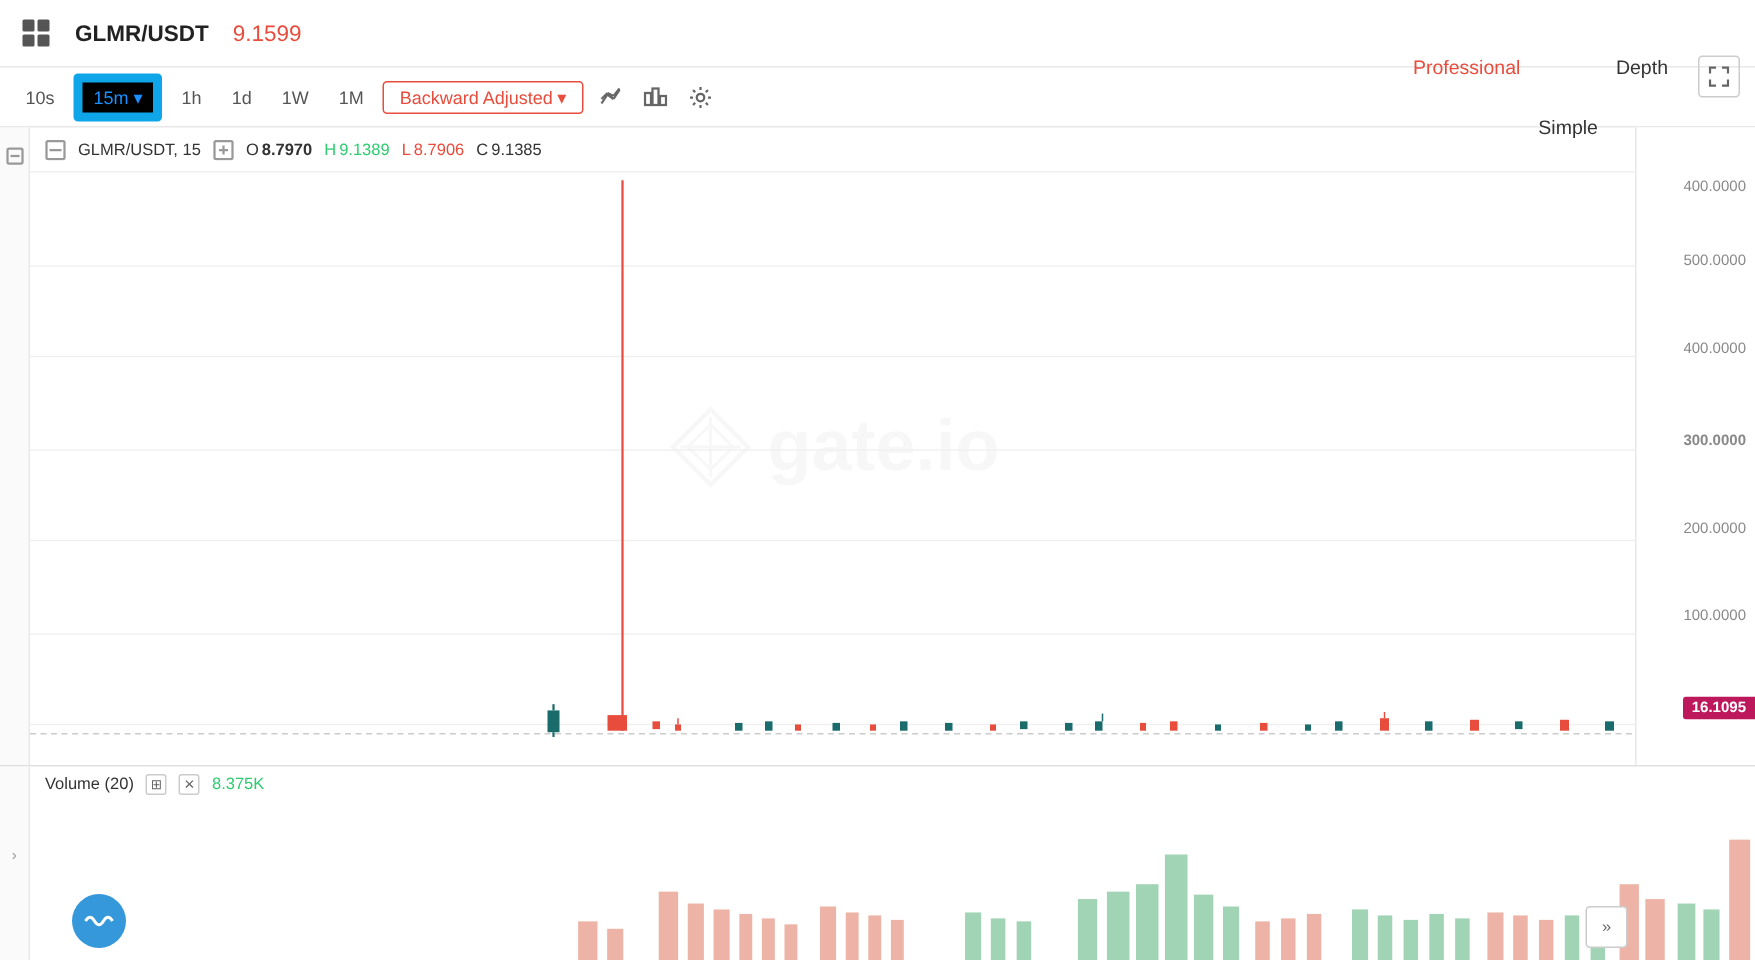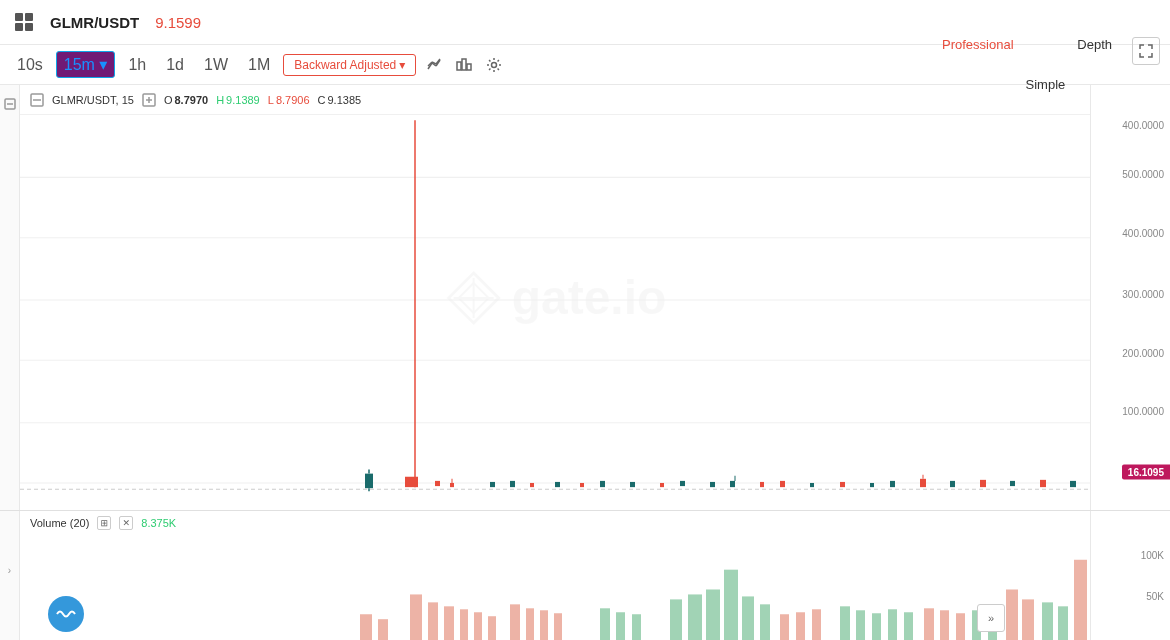--- a/index.html
+++ b/index.html
@@ -7,22 +7,22 @@
 
     
     .top-bar { display: flex; align-items: center; height: 45px; border-bottom: 1px solid #e8e8e8; padding: 0 10px; gap: 12px; }
     .grid-icon { width: 28px; height: 28px; display: flex; align-items: center; justify-content: center; cursor: pointer; }
     .grid-icon svg { width: 20px; height: 20px; }
     .pair-title { font-size: 15px; font-weight: 600; color: #222; }
     .pair-price { font-size: 15px; color: #e74c3c; margin-left: 4px; }
 
     
     .toolbar { display: flex; align-items: center; height: 40px; border-bottom: 1px solid #e8e8e8; padding: 0 10px; gap: 6px; }
-    .time-btn { padding: 3px 7px; border-radius: 3px; border: none; background: transparent; cursor: pointer; font-size: 16px; color: #555; }
-    .time-btn.active { background: #701a75; color: #1890ff; border: 1px solid #0ea5e9; }
+    .time-btn { padding: 3px 7px; border-radius: 3px; border: none; background: transparent; cursor: pointer; font-size: 12px; color: #555; }
+    .time-btn.active { background: #000000; color: #1890ff; border: 6px solid #0ea5e9; }
     .dropdown-btn { padding: 3px 10px; border-radius: 3px; border: 1px solid #e74c3c; background: transparent; cursor: pointer; font-size: 12px; color: #e74c3c; display: flex; align-items: center; gap: 3px; }
     .toolbar-spacer { flex: 1; }
     .toolbar-right { display: flex; align-items: flex-start; gap: 12px; }
     .pro-link { color: #e74c3c; font-size: 13px; font-weight: 500; cursor: pointer; }
     .simple-link { color: #333; font-size: 13px; cursor: pointer; margin-top: 40px; }
     .depth-link { color: #333; font-size: 13px; cursor: pointer; }
     .icon-btn { width: 24px; height: 24px; display: flex; align-items: center; justify-content: center; cursor: pointer; color: #666; }
     .expand-btn { width: 28px; height: 28px; display: flex; align-items: center; justify-content: center; cursor: pointer; border: 1px solid #ccc; border-radius: 3px; margin-left: 8px; }
     .y-axis { width: 80px; background: #fff; border-left: 1px solid #e8e8e8; position: relative; }
 
@@ -227,21 +227,21 @@
           <rect x="990" y="352" width="5" height="5" fill="#1a6b6b"></rect>
           <rect x="1020" y="351" width="6" height="7" fill="#e74c3c"></rect>
           <rect x="1050" y="352" width="6" height="6" fill="#1a6b6b"></rect>
         </svg>
       </div>
 
       <div class="y-axis" style="position:relative; padding-top:30px;">
         <span class="y-label" style="top: calc(30px + 60px * 0.167);">400.0000</span>
         <span class="y-label" style="top: calc(30px + 380px * 0.155);">500.0000</span>
         <span class="y-label" style="top: calc(30px + 380px * 0.31);">400.0000</span>
-        <span class="y-label" style="top: calc(30px + 380px * 0.47);">300.0000</span>
+        <span class="y-label" style="top: calc(30px + 380px * 0.47); font-weight: bold;">300.0000</span>
         <span class="y-label" style="top: calc(30px + 380px * 0.625);">200.0000</span>
         <span class="y-label" style="top: calc(30px + 380px * 0.78);">100.0000</span>
         <span class="y-label" style="top: calc(30px + 380px * 0.936);">0.0000</span>
 
         <div style="position:absolute; right:0; top:calc(30px + 380px * 0.94); transform:translateY(-50%); background:#be185d; color:#fff; padding:2px 6px; font-size:10px; font-weight:600; border-radius:2px 0 0 2px; white-space:nowrap;">16.1095</div>
       </div>
     </div>
 
     <div class="volume-section">
 
@@ -312,21 +312,17 @@
 
         <div class="expand-vol" style="position:absolute; right:85px; bottom:8px;">»</div>
 
         <div class="bottom-wave" style="position:absolute; bottom:8px; left:28px;">
           <svg width="20" height="16" viewBox="0 0 20 16" fill="none" stroke="#fff" stroke-width="2">
             <path d="M1 8 Q4 3 7 8 Q10 13 13 8 Q16 3 19 8"></path>
           </svg>
         </div>
       </div>
 
-      <div class="volume-y-axis" style="position:relative;">
-        <span style="position:absolute; right:6px; top:30%; font-size:10px; color:#888;">100K</span>
-        <span style="position:absolute; right:6px; top:62%; font-size:10px; color:#888;">50K</span>
-      </div>
     </div>
 
   </div>
 
 </div>
 
 </body></html>

